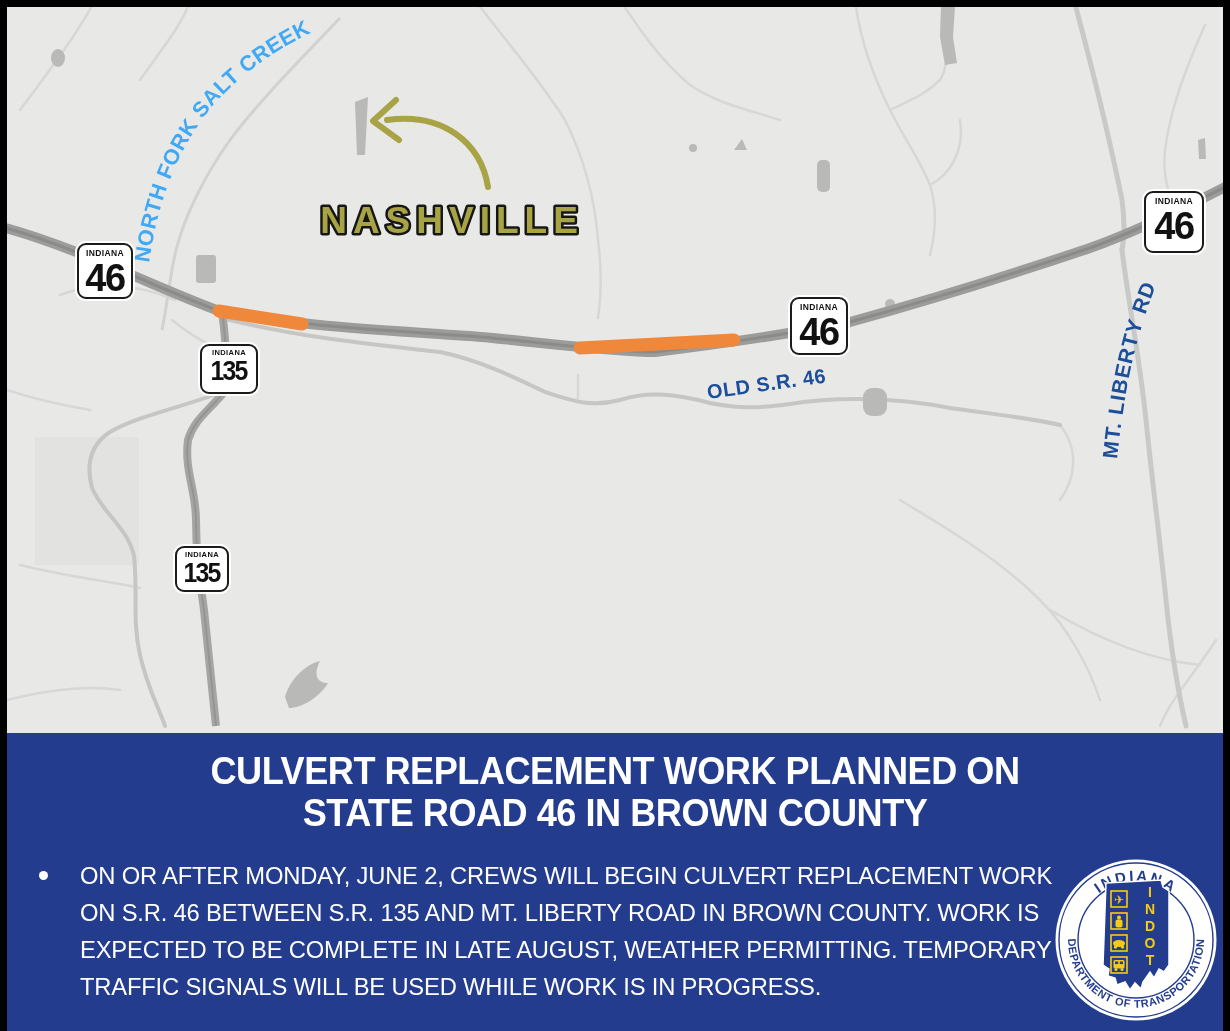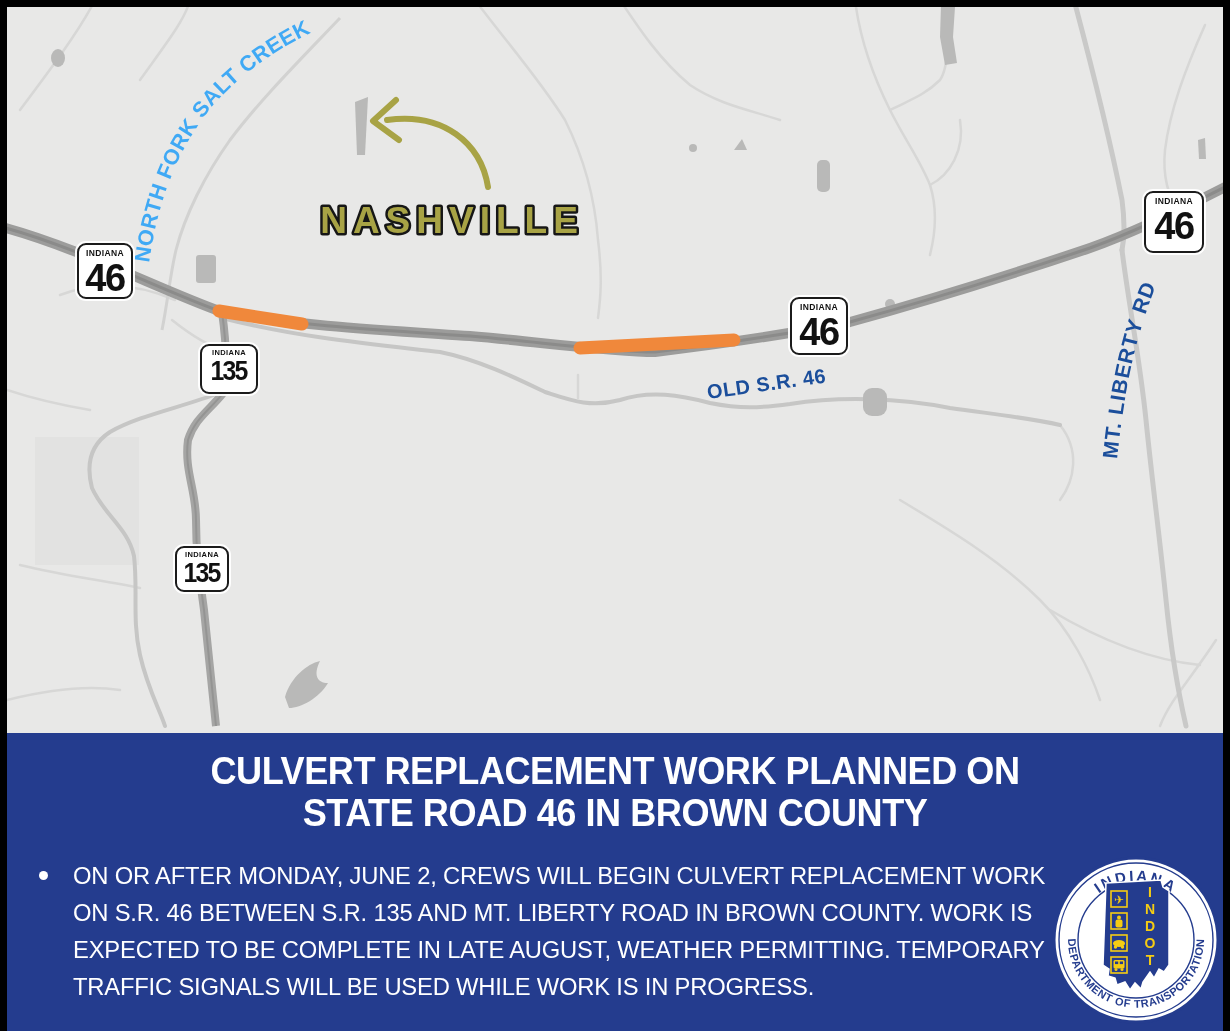--- a/index.html
+++ b/index.html
@@ -22,21 +22,21 @@
   .shield.sm .st{font-size:7.5px;margin-top:3px;}
   .shield.sm .rt{font-size:27px;letter-spacing:-2px;transform:scaleX(.92);}
   
   .banner{position:absolute;left:0;top:726px;width:1216px;height:356px;background:#243C8E;color:#fff;}
   .title{
     position:absolute;top:17px;left:0;width:100%;text-align:center;
     font-weight:bold;font-size:38px;line-height:42px;letter-spacing:-.5px;
     transform:scaleX(.95);
   }
   .title span{display:block;}
-  .bullets{position:absolute;left:32px;top:124px;display:flex;gap:25px;}
+  .bullets{position:absolute;left:32px;top:124px;display:flex;gap:32px;}
   .dot{width:9px;height:9px;border-radius:50%;background:#fff;margin-top:14px;flex:0 0 auto;}
   .bullet-text{font-size:24.5px;line-height:37px;letter-spacing:-.2px;transform:scaleX(.97);transform-origin:left top;}
   .bullet-text span{display:block;white-space:nowrap;}
   .logo{position:absolute;left:1044px;top:122px;width:170px;height:170px;}
 </style>
 </head>
 <body>
 
 <div class="frame">
 

